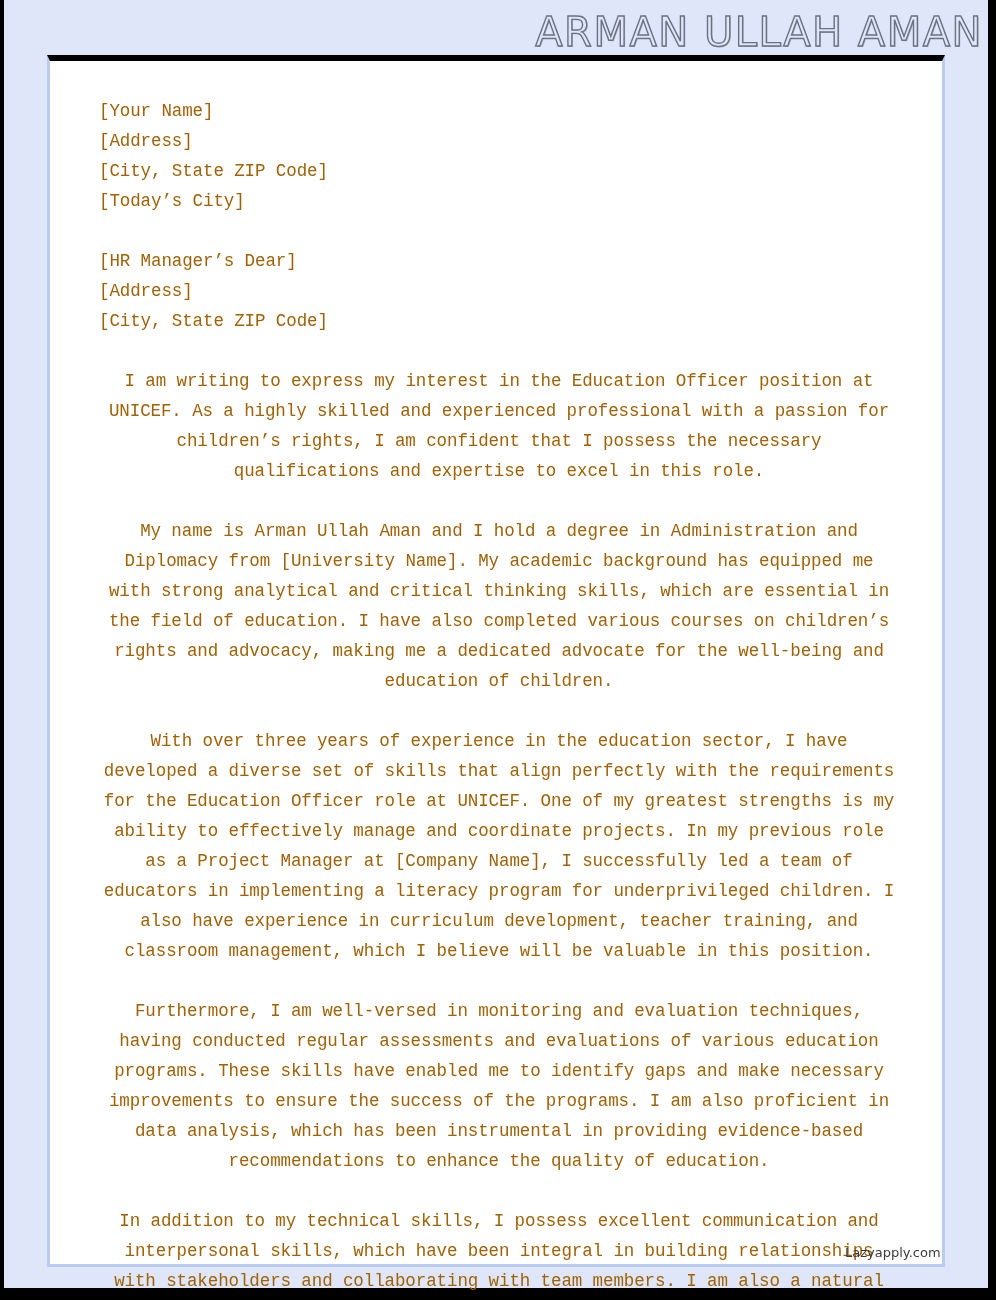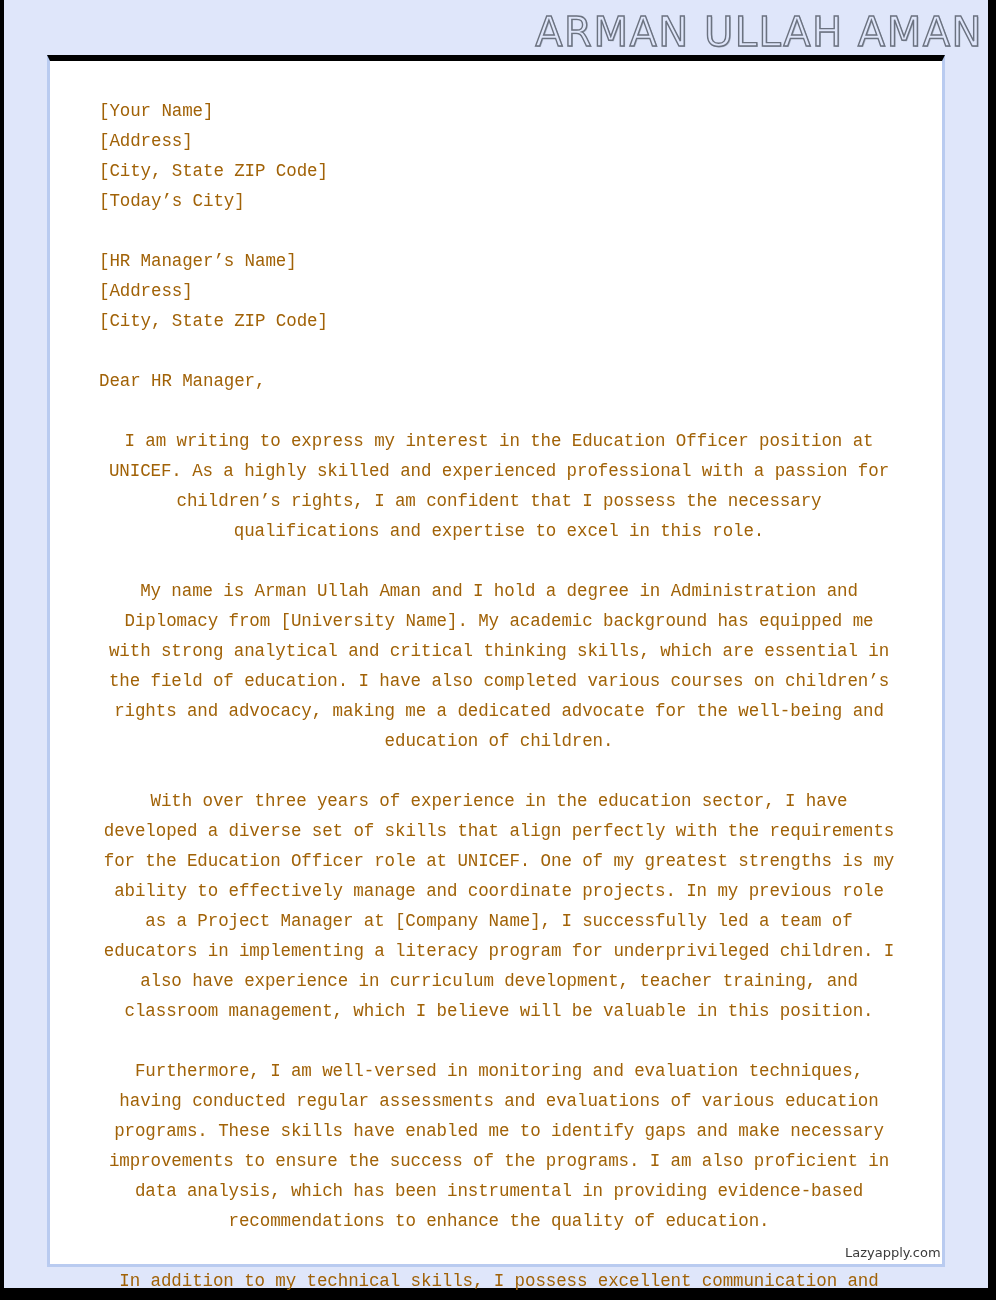--- a/index.html
+++ b/index.html
@@ -137,26 +137,25 @@
   <div id="letter-body">
 
     <div class="addr-block">
       <span class="addr-line">[Your Name]</span>
       <span class="addr-line">[Address]</span>
       <span class="addr-line">[City, State ZIP Code]</span>
       <span class="addr-line">[Today’s City]</span>
     </div>
 
     <div class="addr-block">
-      <span class="addr-line">[HR Manager’s Name]</span>
+      <span class="addr-line">[HR Manager’s Dear]</span>
       <span class="addr-line">[Address]</span>
       <span class="addr-line">[City, State ZIP Code]</span>
     </div>
 
-    <p class="salutation">Dear HR Manager,</p>
 
     <p class="body-para">I am writing to express my interest in the Education Officer position at UNICEF. As a highly skilled and experienced professional with a passion for children’s rights, I am confident that I possess the necessary qualifications and expertise to excel in this role.</p>
     <p class="body-para">My name is Arman Ullah Aman and I hold a degree in Administration and Diplomacy from [University Name]. My academic background has equipped me with strong analytical and critical thinking skills, which are essential in the field of education. I have also completed various courses on children’s rights and advocacy, making me a dedicated advocate for the well-being and education of children.</p>
     <p class="body-para">With over three years of experience in the education sector, I have developed a diverse set of skills that align perfectly with the requirements for the Education Officer role at UNICEF. One of my greatest strengths is my ability to effectively manage and coordinate projects. In my previous role as a Project Manager at [Company Name], I successfully led a team of educators in implementing a literacy program for underprivileged children. I also have experience in curriculum development, teacher training, and classroom management, which I believe will be valuable in this position.</p>
     <p class="body-para">Furthermore, I am well-versed in monitoring and evaluation techniques, having conducted regular assessments and evaluations of various education programs. These skills have enabled me to identify gaps and make necessary improvements to ensure the success of the programs. I am also proficient in data analysis, which has been instrumental in providing evidence-based recommendations to enhance the quality of education.</p>
     <p class="body-para">In addition to my technical skills, I possess excellent communication and interpersonal skills, which have been integral in building relationships with stakeholders and collaborating with team members. I am also a natural leader, able to motivate and ensure</p>
 
   </div>
 
   <div id="watermark">Lazyapply.com</div>

